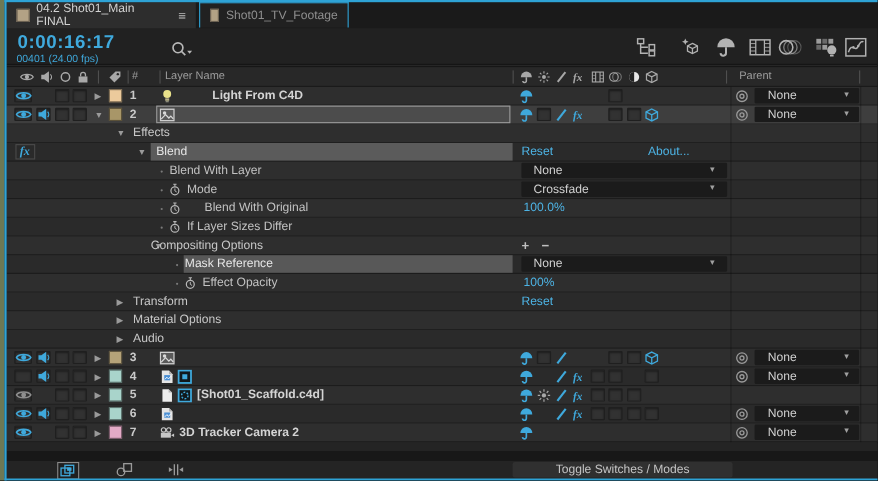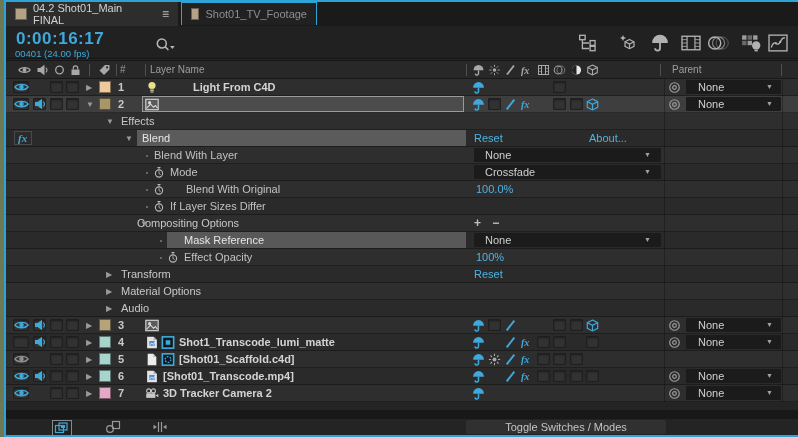--- a/index.html
+++ b/index.html
@@ -354,21 +354,21 @@
         <div class="plabel" style="left: 164px;">If Layer Sizes Differ</div>
       </div>
       <div class="row" style="top: 136px; background: rgb(46, 46, 46);">
         <div class="arrow" style="left: 134px;">▼</div>
         <div class="glabel" style="left: 131px;">Compositing Options</div>
         <div class="vpm">+ −</div>
       </div>
       <div class="row" style="top: 153px; background: rgb(42, 42, 42);">
         <div class="hlbar" style="left: 161px; width: 299px; background: rgb(88, 88, 88);"></div>
         <div class="pdot" style="left: 154px;"></div>
-        <div class="plabel" style="left: 178px; color: rgb(230, 230, 230);">Mask Reference</div>
+        <div class="plabel" style="left: 162px; color: rgb(230, 230, 230);">Mask Reference</div>
         <div class="ddbox">
           <span class="txt">None</span>
           <span class="car">▼</span>
         </div>
       </div>
       <div class="row" style="top: 170px; background: rgb(46, 46, 46);">
         <div class="pdot" style="left: 154px;"></div>
         <div class="sw" style="left: 162px; width: 10px; color: rgb(184, 184, 184);"><svg viewBox="0 0 10 12">
             <path d="M3.5 1h3M5 1v2" stroke="currentColor"></path>
             <circle cx="5" cy="7" r="3.6" fill="none" stroke="currentColor" stroke-width="1.1"></circle>
@@ -449,21 +449,20 @@
         <div class="nicon" style="left: 139px; top: 2px; width: 14px;"><svg viewBox="0 0 11 12">
             <path d="M1 .8h6l3 3v7.4H1z" fill="#e4e4e4"></path>
             <path d="M7 .8v3h3" fill="#b0b0b0"></path>
             <rect x="3" y="4.6" width="5" height="4.4" fill="#4a8fd4"></rect>
             <path d="M3.6 8.2 5.2 6.4l1.4 1.4 2-2.2" stroke="#fff" fill="none" stroke-width=".8"></path>
           </svg></div>
         <div class="nicon" style="left: 155px; top: 2px; width: 14px;"><svg viewBox="0 0 12 12">
             <rect x=".8" y=".8" width="10.4" height="10.4" fill="#10181c" stroke="#3fa9dc" stroke-width="1.5"></rect>
             <rect x="3.9" y="3.9" width="4.2" height="4.2" fill="#3fa9dc"></rect>
           </svg></div>
-        <div class="lname" style="left: 173px;">Shot1_Transcode_lumi_matte</div>
         <div class="cell" style="left: 531px;"></div>
         <div class="cell" style="left: 547px;"></div>
         <div class="cell" style="left: 580px;"></div>
         <div class="swicon" style="left: 466px; top: 2px; width: 13px; color: rgb(63, 169, 220);"><svg viewBox="0 0 12 12">
             <path d="M1 6.2a5 5.2 0 0 1 10 0z" fill="currentColor"></path>
             <path d="M6 6.2v3.2a1.6 1.6 0 0 1-3.2.2" fill="none" stroke="currentColor" stroke-width="1.4"></path>
           </svg></div>
         <div class="swicon" style="left: 498px; top: 2px; width: 13px; color: rgb(63, 169, 220);"><svg viewBox="0 0 12 12">
             <path d="M2.5 10.5 9.5 1.5" stroke="currentColor" stroke-width="1.8"></path>
           </svg></div>
@@ -534,21 +533,20 @@
         <div class="cell" style="left: 60px;"></div>
         <div class="arrow" style="left: 80px;">▶</div>
         <div class="swatch" style="background: rgb(169, 212, 203);"></div>
         <div class="lnum">6</div>
         <div class="nicon" style="left: 139px; top: 2px; width: 14px;"><svg viewBox="0 0 11 12">
             <path d="M1 .8h6l3 3v7.4H1z" fill="#e4e4e4"></path>
             <path d="M7 .8v3h3" fill="#b0b0b0"></path>
             <rect x="3" y="4.6" width="5" height="4.4" fill="#4a8fd4"></rect>
             <path d="M3.6 8.2 5.2 6.4l1.4 1.4 2-2.2" stroke="#fff" fill="none" stroke-width=".8"></path>
           </svg></div>
-        <div class="lname" style="left: 157px;">[Shot01_Transcode.mp4]</div>
         <div class="cell" style="left: 531px;"></div>
         <div class="cell" style="left: 547px;"></div>
         <div class="cell" style="left: 564px;"></div>
         <div class="cell" style="left: 580px;"></div>
         <div class="swicon" style="left: 466px; top: 2px; width: 13px; color: rgb(63, 169, 220);"><svg viewBox="0 0 12 12">
             <path d="M1 6.2a5 5.2 0 0 1 10 0z" fill="currentColor"></path>
             <path d="M6 6.2v3.2a1.6 1.6 0 0 1-3.2.2" fill="none" stroke="currentColor" stroke-width="1.4"></path>
           </svg></div>
         <div class="swicon" style="left: 498px; top: 2px; width: 13px; color: rgb(63, 169, 220);"><svg viewBox="0 0 12 12">
             <path d="M2.5 10.5 9.5 1.5" stroke="currentColor" stroke-width="1.8"></path>

